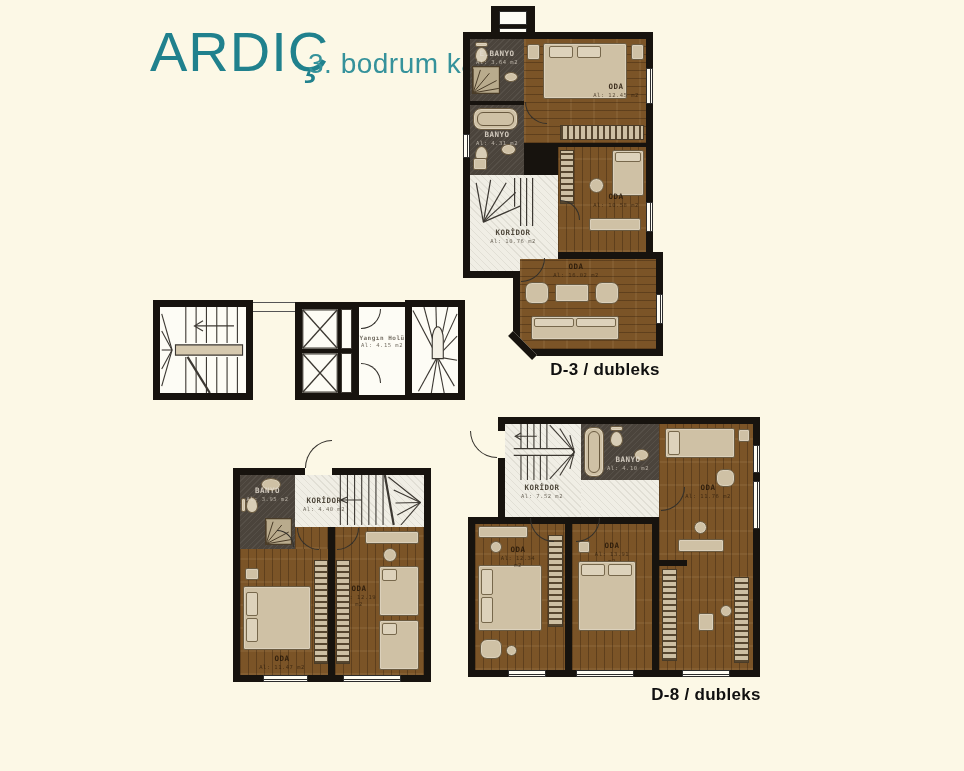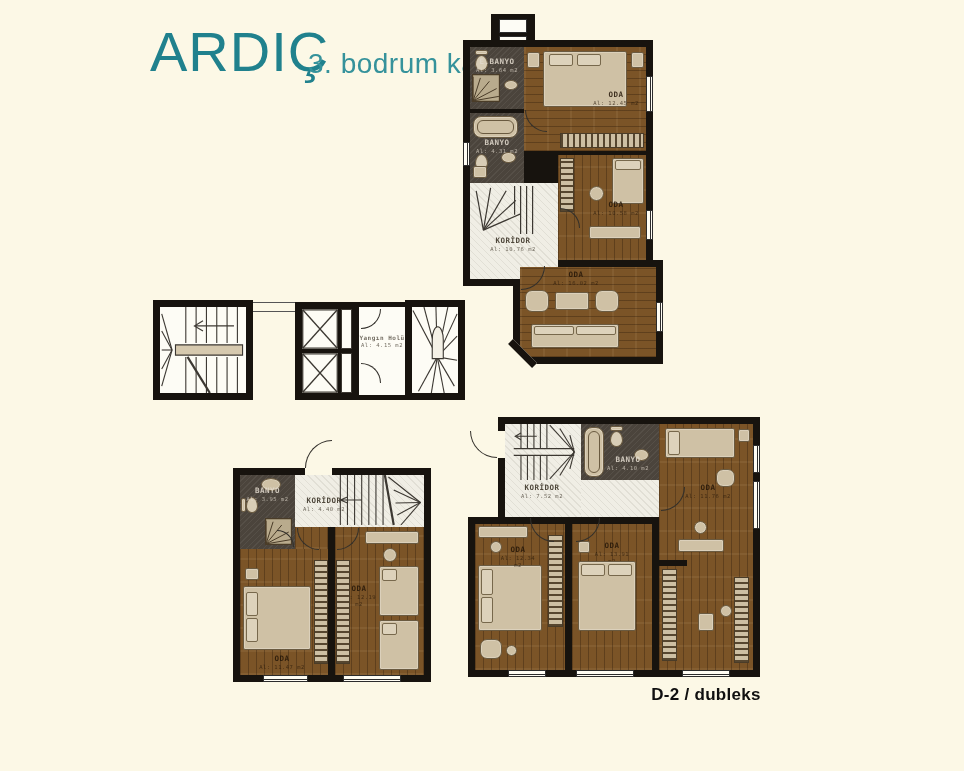--- a/index.html
+++ b/index.html
@@ -47,21 +47,21 @@
 </head>
 <body>
 
 <div class="stage">
 
   <div class="hdr">
     <div class="title">ARDIÇ</div>
     <div class="subtitle">3. bodrum katı</div>
   </div>
 
-  <section class="plan" style="left:463px;top:14px;width:202px;height:378px">
+  <section class="plan" style="left:463px;top:6px;width:202px;height:378px">
     <div class="wall" style="left:28px;top:0;width:44px;height:32px"></div>
     <div class="lt" style="left:36px;top:5px;width:28px;height:14px;border:1px solid #2c2c2c"></div>
     <div class="win-h" style="left:36px;top:22px;width:28px;height:7px"></div>
     <div class="wall" style="left:0;top:26px;width:190px;height:246px"></div>
     <div class="wall" style="left:50px;top:246px;width:150px;height:104px"></div>
 
     <div class="bath" style="left:7px;top:33px;width:54px;height:62px"></div>
     <div class="bath" style="left:7px;top:99px;width:54px;height:70px"></div>
     <div class="wood" style="left:61px;top:33px;width:122px;height:104px"></div>
     <div class="wood v" style="left:95px;top:141px;width:88px;height:105px"></div>
@@ -150,20 +150,21 @@
     <div class="rlabel" style="left:88px;top:256px;width:50px">
       <div class="nm">ODA</div>
         <div class="ar">Al: 16.02 m2</div>
     </div>
     <div style="left:33px;top:332px;width:34px;height:34px;background:#fcf8e6;border-top:7px solid #17130e;transform:rotate(45deg)"></div>
 
     <div class="arc arc-bl" style="left:62px;top:96px;width:22px;height:22px"></div>
     <div class="arc arc-tr" style="left:97px;top:194px;width:20px;height:20px"></div>
     <div class="arc arc-br" style="left:58px;top:252px;width:24px;height:24px"></div>
 
+    <div class="plan-label" style="left:54px;top:354px;width:176px">D-3 / dubleks</div>
   </section>
 
   <section class="plan" style="left:153px;top:292px;width:312px;height:112px">
     <div class="wall" style="left:0;top:8px;width:100px;height:100px"></div>
     <div class="lt" style="left:7px;top:15px;width:86px;height:86px"></div>
     <svg style="left:7px;top:15px;width:86px;height:86px" viewBox="0 0 100 100" preserveAspectRatio="none">
         <g fill="none" stroke="#3c3832" stroke-width="1.1">
           <line x1="30" y1="0" x2="30" y2="42"></line>
           <line x1="42" y1="0" x2="42" y2="42"></line>
           <line x1="54" y1="0" x2="54" y2="42"></line>
@@ -413,16 +414,16 @@
 
     <div class="arc arc-br" style="left:193px;top:70px;width:24px;height:24px"></div>
     <div class="arc arc-bl" style="left:62px;top:101px;width:24px;height:24px"></div>
     <div class="arc arc-br" style="left:108px;top:101px;width:24px;height:24px"></div>
     <div class="win-v" style="left:285px;top:28px;width:7px;height:28px"></div>
     <div class="win-v" style="left:285px;top:64px;width:7px;height:48px"></div>
     <div class="win-h" style="left:40px;top:253px;width:38px;height:7px"></div>
     <div class="win-h" style="left:108px;top:253px;width:58px;height:7px"></div>
     <div class="win-h" style="left:214px;top:253px;width:48px;height:7px"></div>
 
-    <div class="plan-label" style="left:150px;top:268px;width:176px">D-2 / dubleks</div>
+    <div class="plan-label" style="left:150px;top:268px;width:176px">D-8 / dubleks</div>
   </section>
 
 </div>
 
 </body></html>

